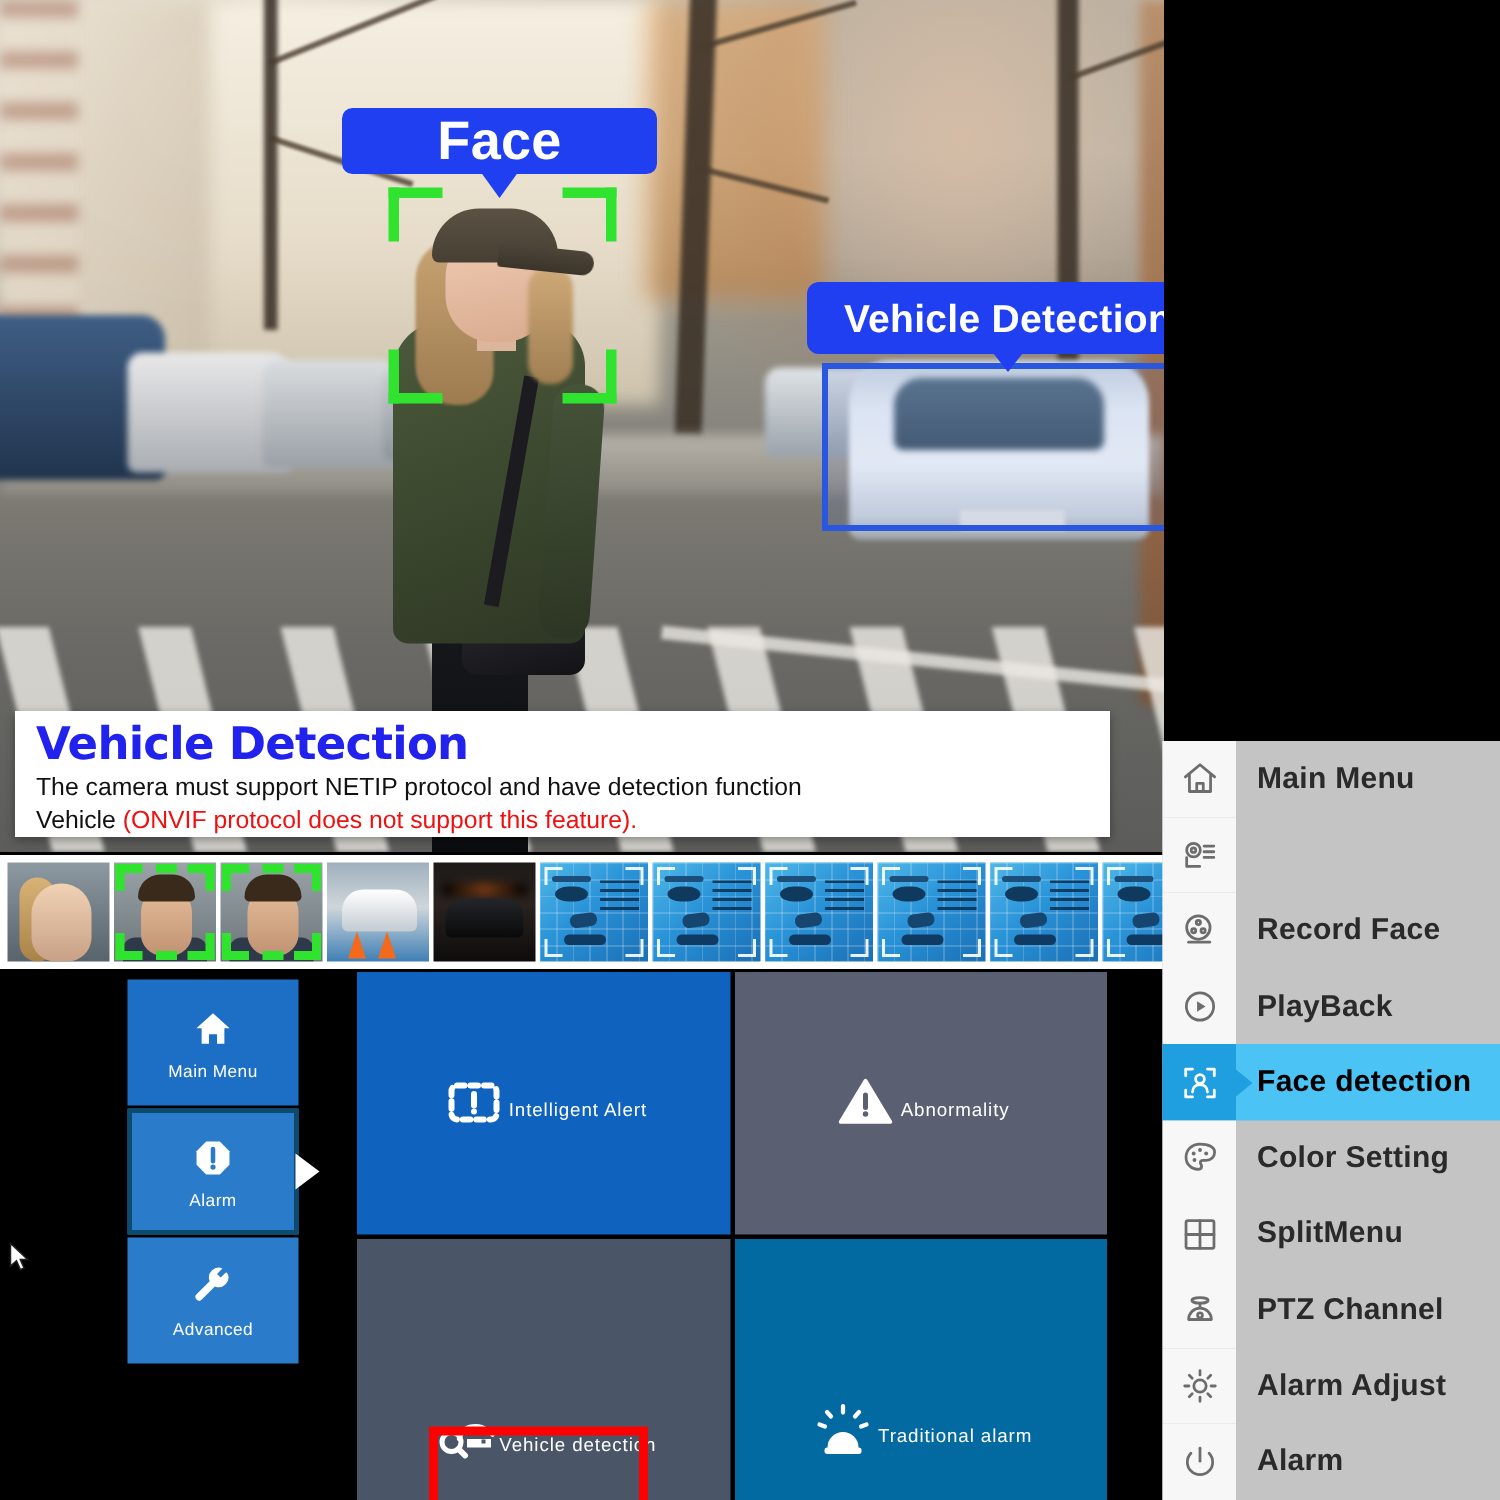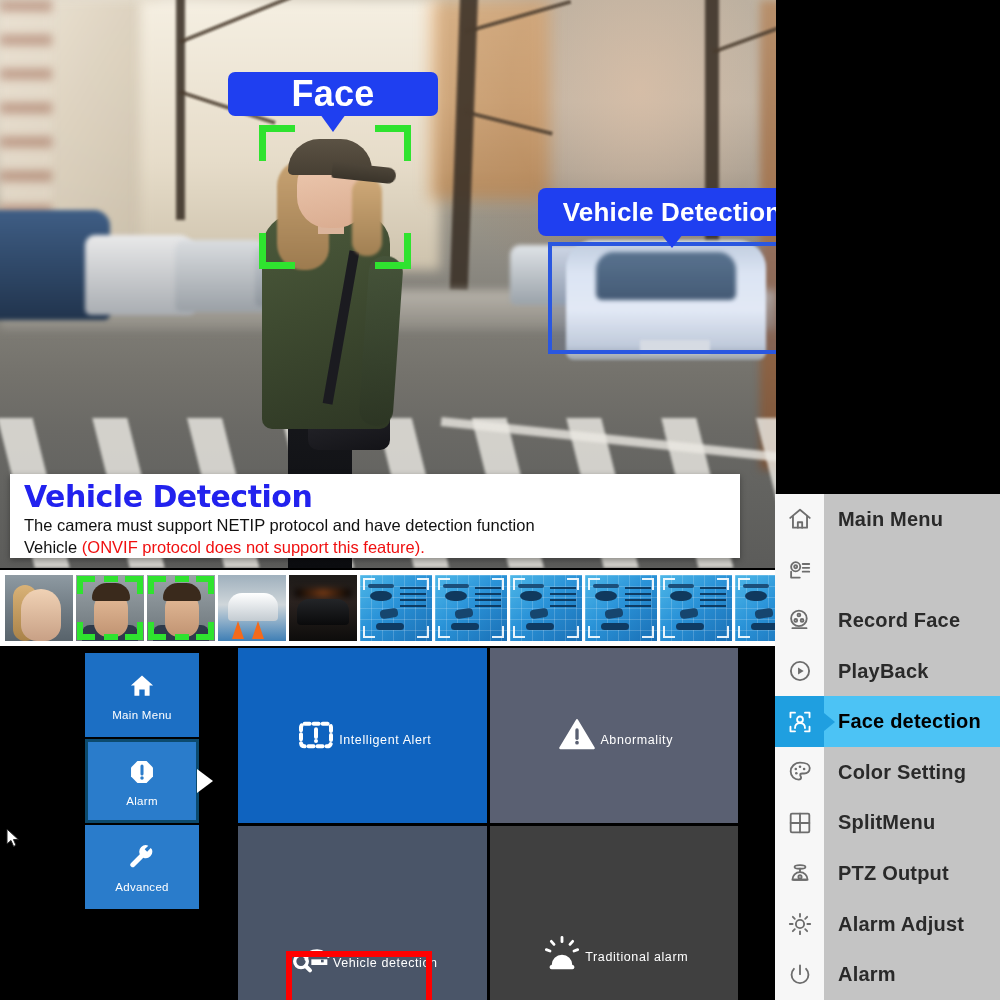--- a/index.html
+++ b/index.html
@@ -224,21 +224,21 @@
   }
   .tile {
     position:relative; display:flex; flex-direction:column; align-items:center; justify-content:center;
     color:#fff;
   }
   .tile .t-label { font-size: 12.5px; margin-top: 9px; letter-spacing:.6px; }
   .tile .t-ico { width: 46px; height: 42px; display:flex;align-items:center;justify-content:center; }
   .tile.blue   { background:#0f63bf; }
   .tile.slate  { background:#5a6072; }
   .tile.slate2 { background:#4a5568; }
-  .tile.orange { background:#404040; }
+  .tile.orange { background:#0369a1; }
   .tile .inner-shift { display:flex; flex-direction:row; align-items:center; justify-content:flex-start; }
   #tile-vehicle .inner-shift { position:relative; top: 46px; }
   #tile-alarm .inner-shift  { position:relative; top: 40px; }
   .redbox {
     position:absolute; left: 48px; top: 125px; width: 146px; height: 78px;
     border: 6px solid #ff0000;
   }
 
   
   .sidebar {
@@ -613,21 +613,21 @@
       <div class="sb-row">
         <span class="sb-ico">
           <svg viewBox="0 0 24 24" width="26" height="26" fill="none" stroke="currentColor" stroke-width="1.7" stroke-linecap="round" stroke-linejoin="round">
             <path d="M5 18.2 a7 7 0 0 1 14 0 Z"></path>
             <circle cx="12" cy="15.6" r="1.5"></circle>
             <path d="M6.4 18.2 h11.2"></path>
             <ellipse cx="12" cy="6.4" rx="5" ry="1.7"></ellipse>
             <path d="M12 8.1 v2.9"></path>
           </svg>
         </span>
-        <span class="sb-label">PTZ Output</span>
+        <span class="sb-label">PTZ Channel</span>
       </div>
       <div class="sb-row">
         <span class="sb-ico">
           <svg viewBox="0 0 24 24" width="26" height="26" fill="none" stroke="currentColor" stroke-width="1.7" stroke-linecap="round" stroke-linejoin="round">
             <circle cx="12" cy="12" r="3.8"></circle>
             <path d="M12 2.6 v2.6 M12 18.8 v2.6 M2.6 12 h2.6 M18.8 12 h2.6 M5.4 5.4 l1.8 1.8 M16.8 16.8 l1.8 1.8 M18.6 5.4 l-1.8 1.8 M7.2 16.8 l-1.8 1.8"></path>
           </svg>
         </span>
         <span class="sb-label">Alarm Adjust</span>
       </div>

